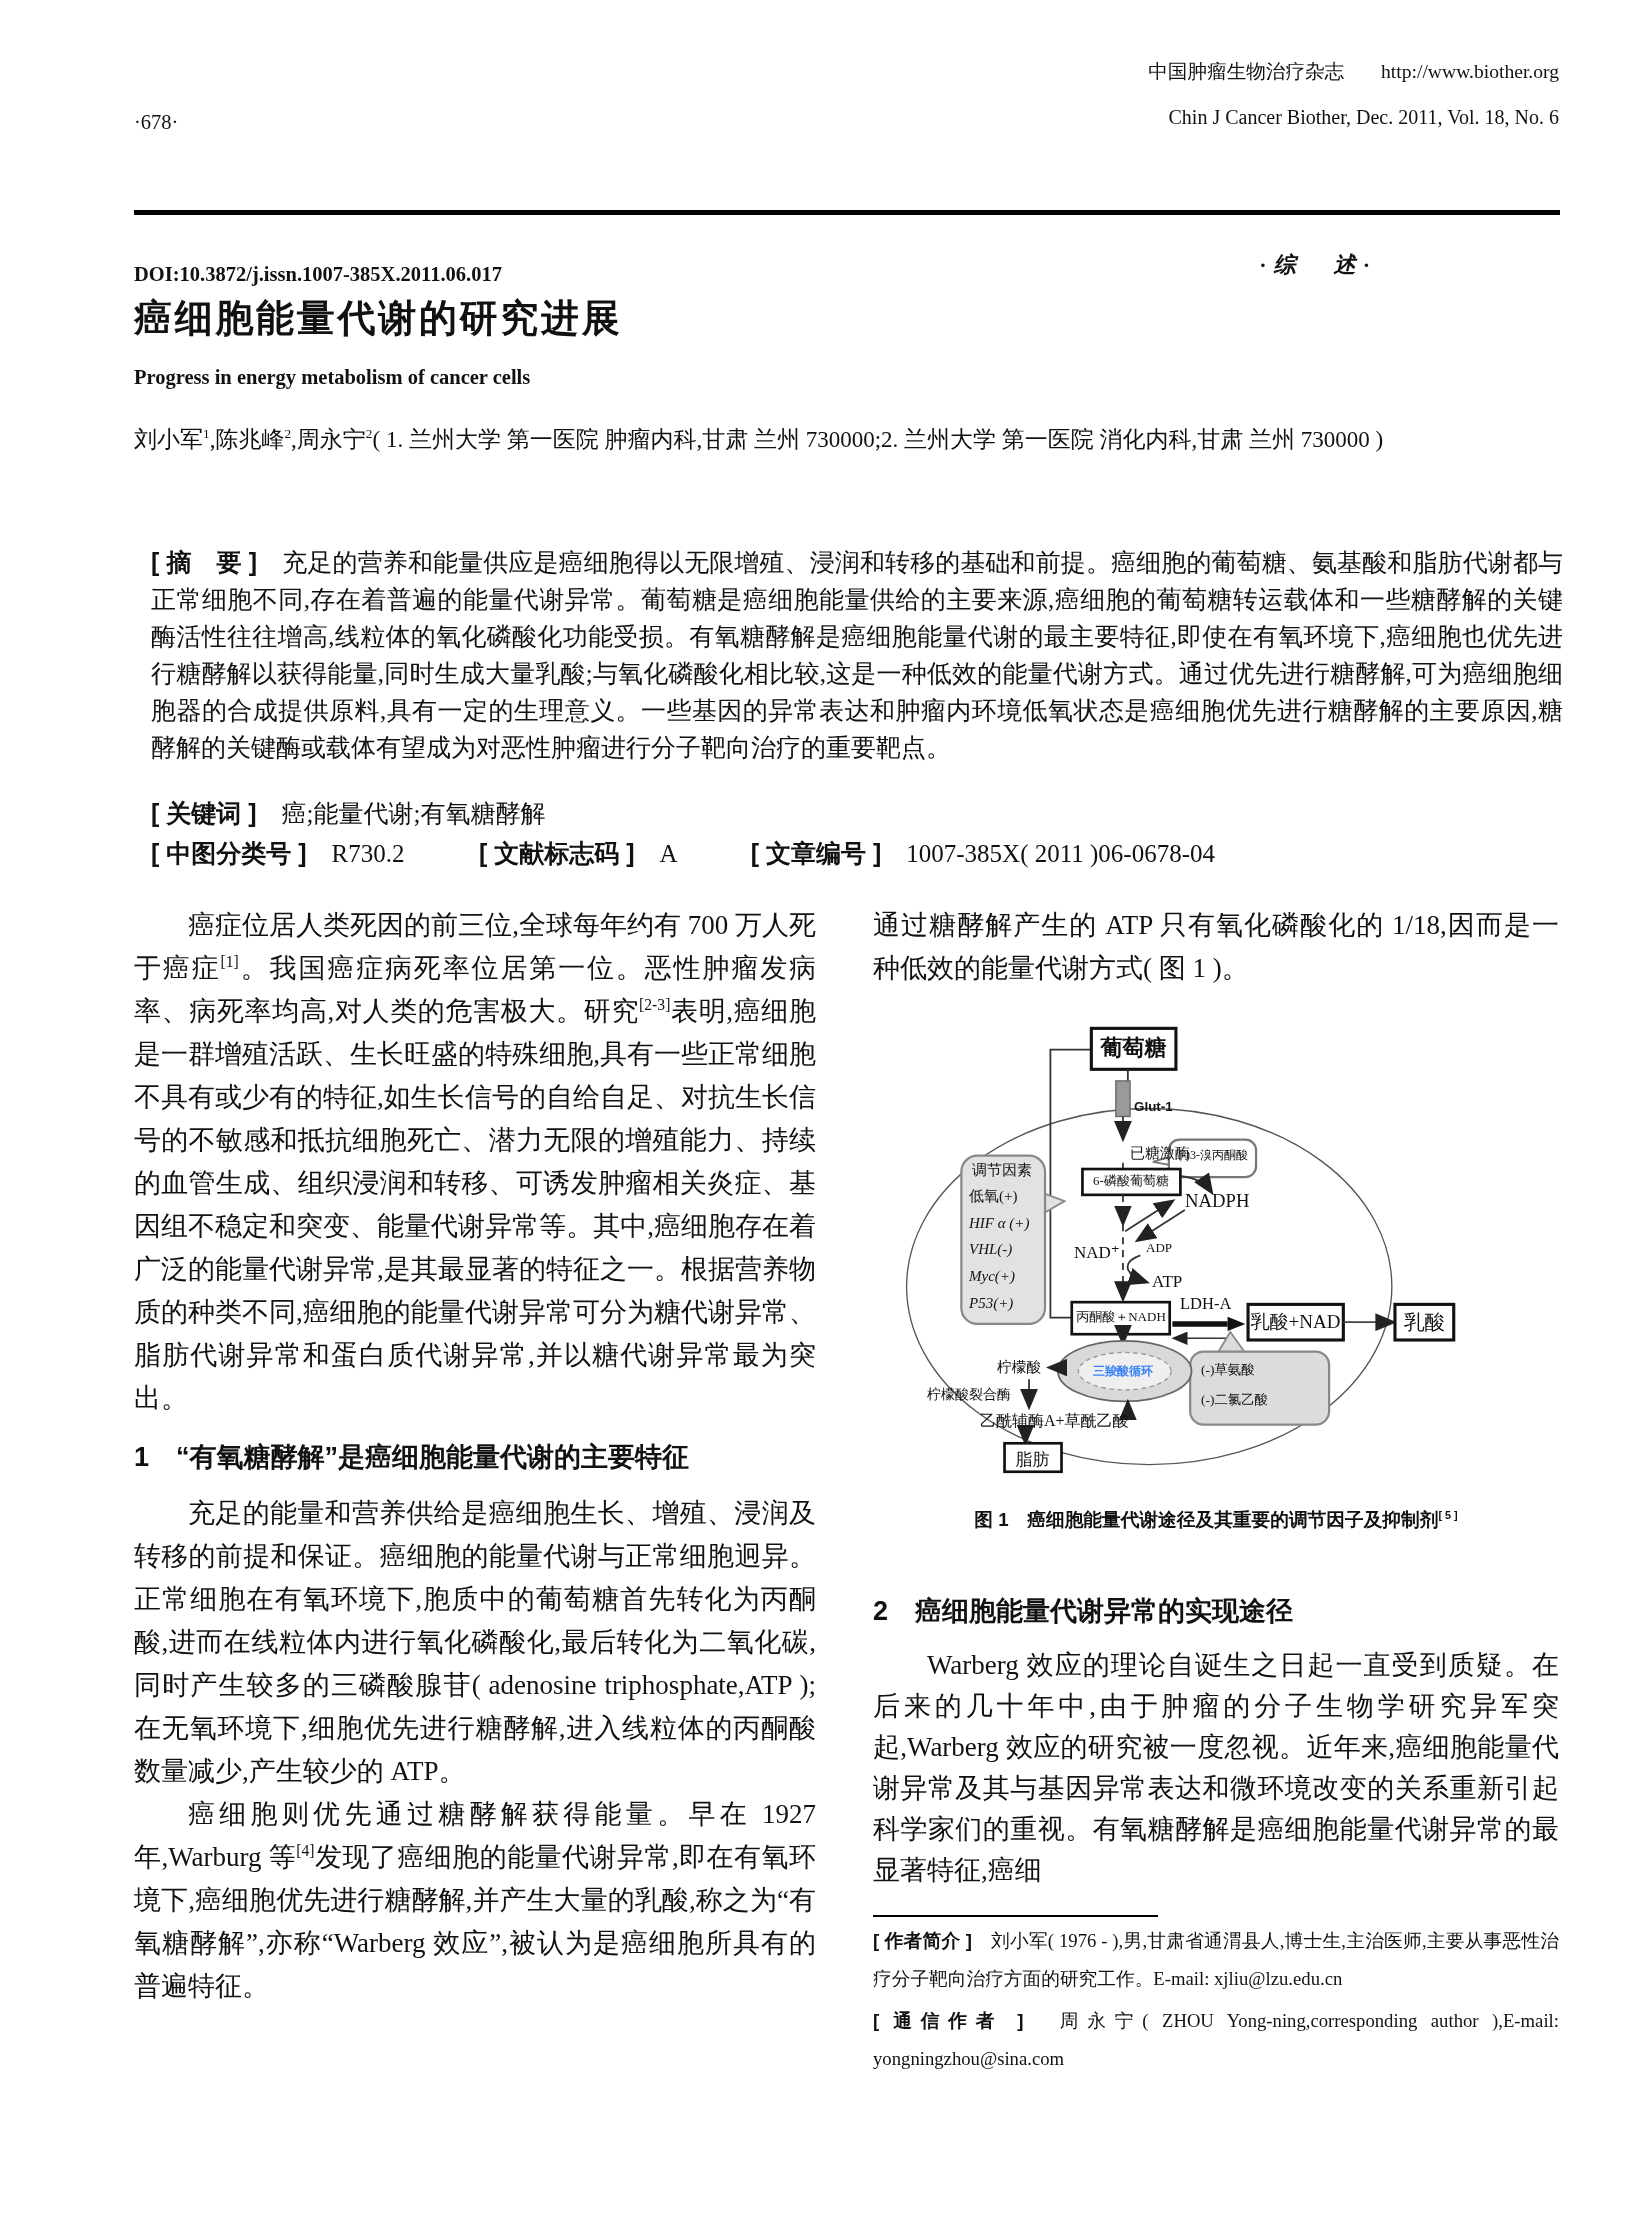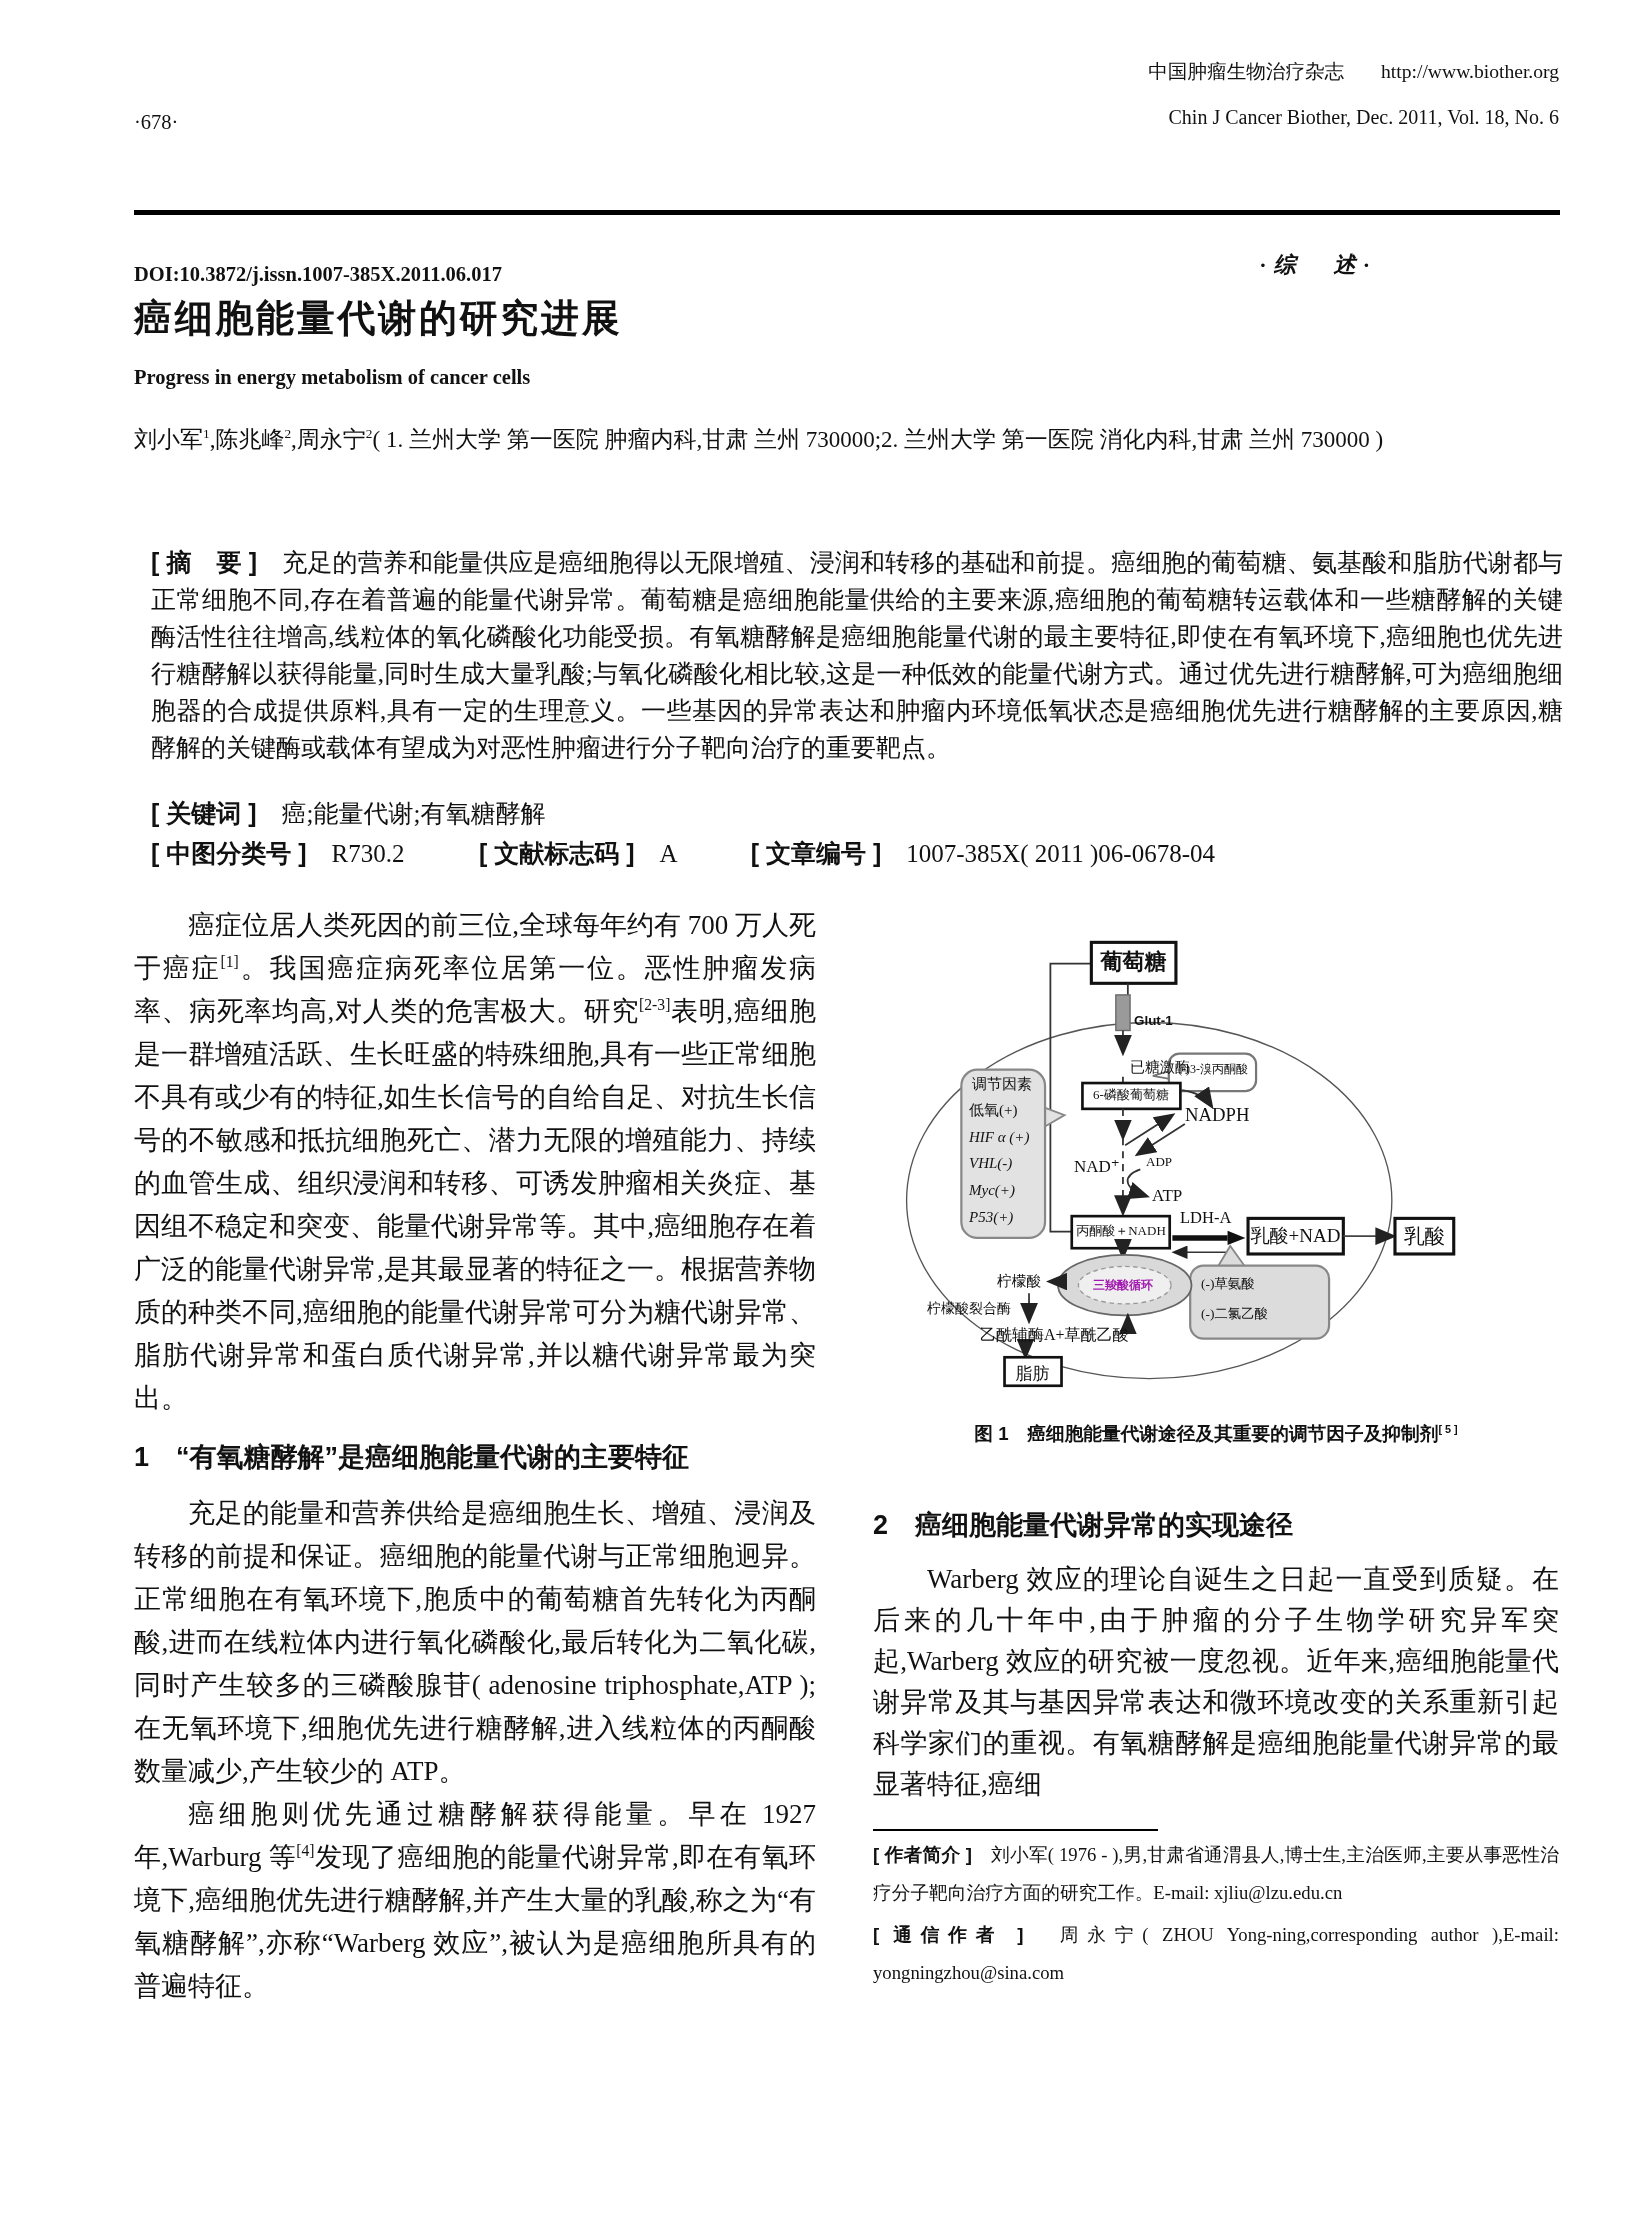--- a/index.html
+++ b/index.html
@@ -82,20 +82,21 @@
   </div>
 
   <div class="col just" id="col-left">
     <p class="para"><span>癌症位居人类死因的前三位,全球每年约有 700 万人死于癌症</span><sup>[1]</sup><span>。我国癌症病死率位居第一位。恶性肿瘤发病率、病死率均高,对人类的危害极大。研究</span><sup>[2-3]</sup><span>表明,癌细胞是一群增殖活跃、生长旺盛的特殊细胞,具有一些正常细胞不具有或少有的特征,如生长信号的自给自足、对抗生长信号的不敏感和抵抗细胞死亡、潜力无限的增殖能力、持续的血管生成、组织浸润和转移、可诱发肿瘤相关炎症、基因组不稳定和突变、能量代谢异常等。其中,癌细胞存在着广泛的能量代谢异常,是其最显著的特征之一。根据营养物质的种类不同,癌细胞的能量代谢异常可分为糖代谢异常、脂肪代谢异常和蛋白质代谢异常,并以糖代谢异常最为突出。</span></p>
     <p class="h-sec">1　“有氧糖酵解”是癌细胞能量代谢的主要特征</p>
     <p class="para">充足的能量和营养供给是癌细胞生长、增殖、浸润及转移的前提和保证。癌细胞的能量代谢与正常细胞迥异。正常细胞在有氧环境下,胞质中的葡萄糖首先转化为丙酮酸,进而在线粒体内进行氧化磷酸化,最后转化为二氧化碳,同时产生较多的三磷酸腺苷( adenosine triphosphate,ATP );在无氧环境下,细胞优先进行糖酵解,进入线粒体的丙酮酸数量减少,产生较少的 ATP。</p>
     <p class="para"><span>癌细胞则优先通过糖酵解获得能量。早在 1927 年,Warburg 等</span><sup>[4]</sup><span>发现了癌细胞的能量代谢异常,即在有氧环境下,癌细胞优先进行糖酵解,并产生大量的乳酸,称之为“有氧糖酵解”,亦称“Warberg 效应”,被认为是癌细胞所具有的普遍特征。</span></p>
   </div>
 
   <div class="col just" id="col-right">
+    <p class="para-noindent">通过糖酵解产生的 ATP 只有氧化磷酸化的 1/18,因而是一种低效的能量代谢方式( 图 1 )。</p>
 
     <div id="figure">
       <svg width="686" height="463" viewBox="0 0 1540 1040">
         <defs>
           <marker id="ah" markerWidth="12" markerHeight="10" refX="10" refY="5" orient="auto">
             <polygon points="0,0 12,5 0,10" fill="#222"></polygon>
           </marker>
         </defs>
 
         <ellipse cx="620" cy="610" rx="545" ry="400" fill="none" stroke="#555" stroke-width="3"></ellipse>
@@ -165,21 +166,21 @@
       <div class="flabel fbox-label" style="left:199px;top:295px;width:98px;font-size:13px;">丙酮酸＋NADH</div>
       <div class="flabel" style="left:307px;top:280px;font-size:16.5px;">LDH-A</div>
       <div class="flabel fbox-label" style="left:375px;top:296px;width:95px;font-size:19px;">乳酸+NAD</div>
       <div class="flabel fbox-label" style="left:522px;top:296px;width:59px;font-size:20.5px;">乳酸</div>
       <div class="flabel" style="left:99px;top:147px;font-size:15px;">调节因素</div>
       <div class="flabel reg-item" style="left:96px;top:173px;font-size:15px;">低氧(+)</div>
       <div class="flabel reg-item reg-it" style="left:96px;top:200px;font-size:15px;">HIF α (+)</div>
       <div class="flabel reg-item reg-it" style="left:96px;top:226px;font-size:15px;">VHL(-)</div>
       <div class="flabel reg-item reg-it" style="left:96px;top:253px;font-size:15px;">Myc(+)</div>
       <div class="flabel reg-item reg-it" style="left:96px;top:280px;font-size:15px;">P53(+)</div>
-      <div class="flabel" style="left:220px;top:350px;font-size:12px;color:#a21caf;font-weight:bold;">三羧酸循环</div>
+      <div class="flabel" style="left:220px;top:350px;font-size:12px;color:#3b82f6;font-weight:bold;">三羧酸循环</div>
       <div class="flabel" style="left:124px;top:344px;font-size:14.7px;">柠檬酸</div>
       <div class="flabel" style="left:54px;top:372px;font-size:14px;">柠檬酸裂合酶</div>
       <div class="flabel" style="left:107px;top:397px;font-size:16px;">乙酰辅酶A+草酰乙酸</div>
       <div class="flabel fbox-label" style="left:131px;top:435px;width:57px;font-size:17px;">脂肪</div>
       <div class="flabel" style="left:328px;top:347px;font-size:13.4px;">(-)草氨酸</div>
       <div class="flabel" style="left:328px;top:377px;font-size:13.4px;">(-)二氯乙酸</div>
     </div>
 
     <p id="fig-caption"><span>图 1　癌细胞能量代谢途径及其重要的调节因子及抑制剂</span><sup>[ 5 ]</sup></p>
 

